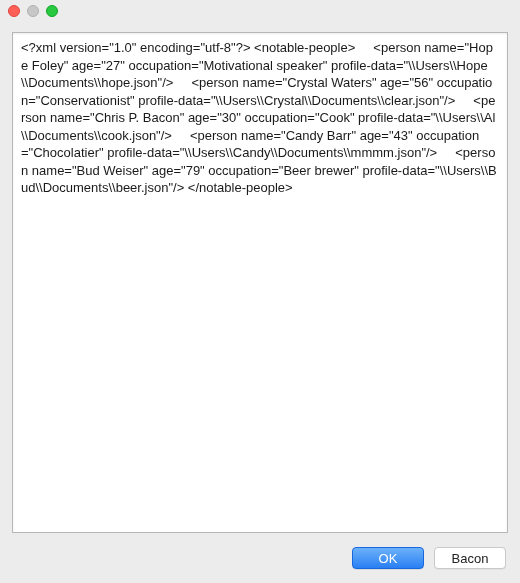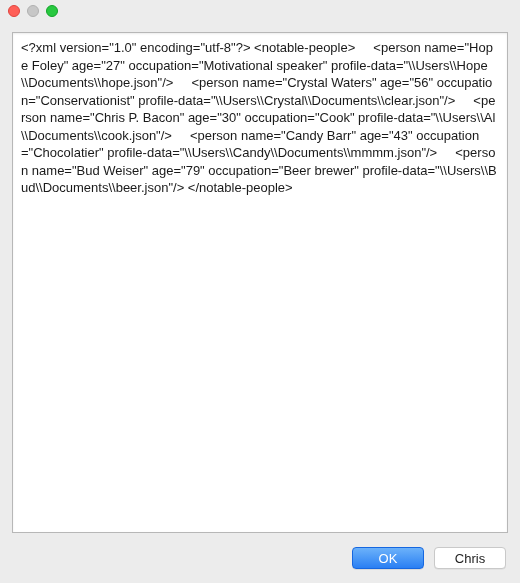--- a/index.html
+++ b/index.html
@@ -100,16 +100,16 @@
     <div class="traffic-light tl-minimize"></div>
     <div class="traffic-light tl-zoom"></div>
   </div>
 
   <div class="content-area">
     <div class="textbox" contenteditable="true" spellcheck="false" style="">&lt;?xml version="1.0" encoding="utf-8"?&gt; &lt;notable-people&gt;     &lt;person name="Hope Foley" age="27" occupation="Motivational speaker" profile-data="\\Users\\Hope\\Documents\\hope.json"/&gt;     &lt;person name="Crystal Waters" age="56" occupation="Conservationist" profile-data="\\Users\\Crystal\\Documents\\clear.json"/&gt;     &lt;person name="Chris P. Bacon" age="30" occupation="Cook" profile-data="\\Users\\Al\\Documents\\cook.json"/&gt;     &lt;person name="Candy Barr" age="43" occupation="Chocolatier" profile-data="\\Users\\Candy\\Documents\\mmmm.json"/&gt;     &lt;person name="Bud Weiser" age="79" occupation="Beer brewer" profile-data="\\Users\\Bud\\Documents\\beer.json"/&gt; &lt;/notable-people&gt;</div>
   </div>
 
   <div class="button-row">
     <div class="btn btn-default">OK</div>
-    <div class="btn btn-normal">Chris</div>
+    <div class="btn btn-normal">Bacon</div>
   </div>
 
 </div>
 
 </body></html>

